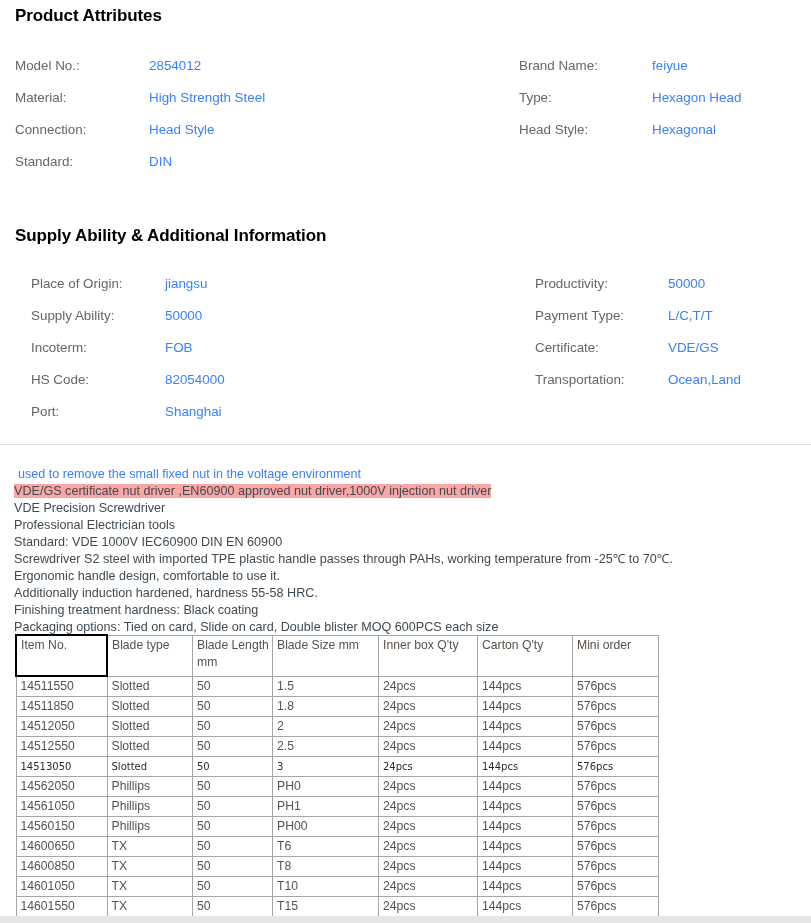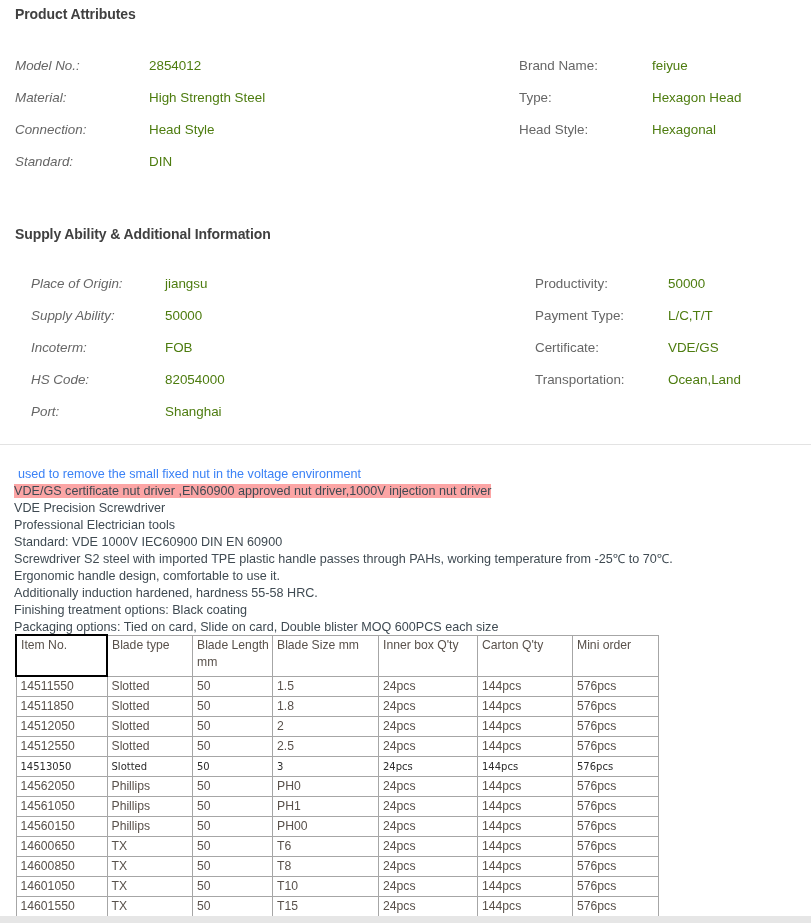--- a/index.html
+++ b/index.html
@@ -19,23 +19,23 @@
 
   .page {
     position: relative;
     width: 811px;
     height: 923px;
     box-sizing: border-box;
   }
 
   
   .section-title {
-    font-size: 14px;
+    font-size: 17px;
     font-weight: bold;
-    color: #404040;
+    color: #000000;
     letter-spacing: -0.1px;
   }
 
   
   .attr-block {
     position: relative;
   }
   .attr-col {
     position: absolute;
     top: 0;
@@ -51,24 +51,24 @@
   }
   .attr-label {
     display: inline-block;
     vertical-align: top;
     color: #666666;
     font-size: 13.4px;
   }
   .attr-value {
     display: inline-block;
     vertical-align: top;
-    color: #4d7c0f;
+    color: #3b82f6;
     font-size: 13.4px;
   }
-  .attr-col.left .attr-label  { width: 134px; font-style: italic; }
+  .attr-col.left .attr-label  { width: 134px; }
   .attr-col.right .attr-label { width: 133px; }
 
   
   .divider {
     position: absolute;
     left: 0;
     width: 811px;
     height: 0;
     border-top: 1px solid #e3e3e3;
   }
@@ -195,21 +195,21 @@
 
   <div class="desc" id="description-block">
       <div class="desc-line bold">used to remove the small fixed nut in the voltage environment</div>
       <div class="desc-line"><span class="hl">VDE/GS certificate  nut driver ,EN60900 approved nut driver,1000V  injection nut driver</span></div>
       <div class="desc-line">VDE Precision Screwdriver</div>
       <div class="desc-line">Professional Electrician tools</div>
       <div class="desc-line">Standard: VDE 1000V IEC60900 DIN EN 60900</div>
       <div class="desc-line">Screwdriver S2 steel with imported TPE plastic handle passes through PAHs, working temperature from -25℃ to 70℃.</div>
       <div class="desc-line">Ergonomic handle design, comfortable to use it.</div>
       <div class="desc-line">Additionally induction hardened, hardness 55-58 HRC.</div>
-      <div class="desc-line">Finishing treatment options: Black coating</div>
+      <div class="desc-line">Finishing treatment hardness: Black coating</div>
       <div class="desc-line">Packaging options: Tied on card, Slide on card, Double blister MOQ 600PCS each size</div>
     </div>
 
   <table class="spec-table">
     <thead>
       <tr id="spec-head-row">
           <th class="c0 selected">Item No.</th>
           <th class="c1">Blade type</th>
           <th class="c2">Blade Length mm</th>
           <th class="c3">Blade Size mm</th>

